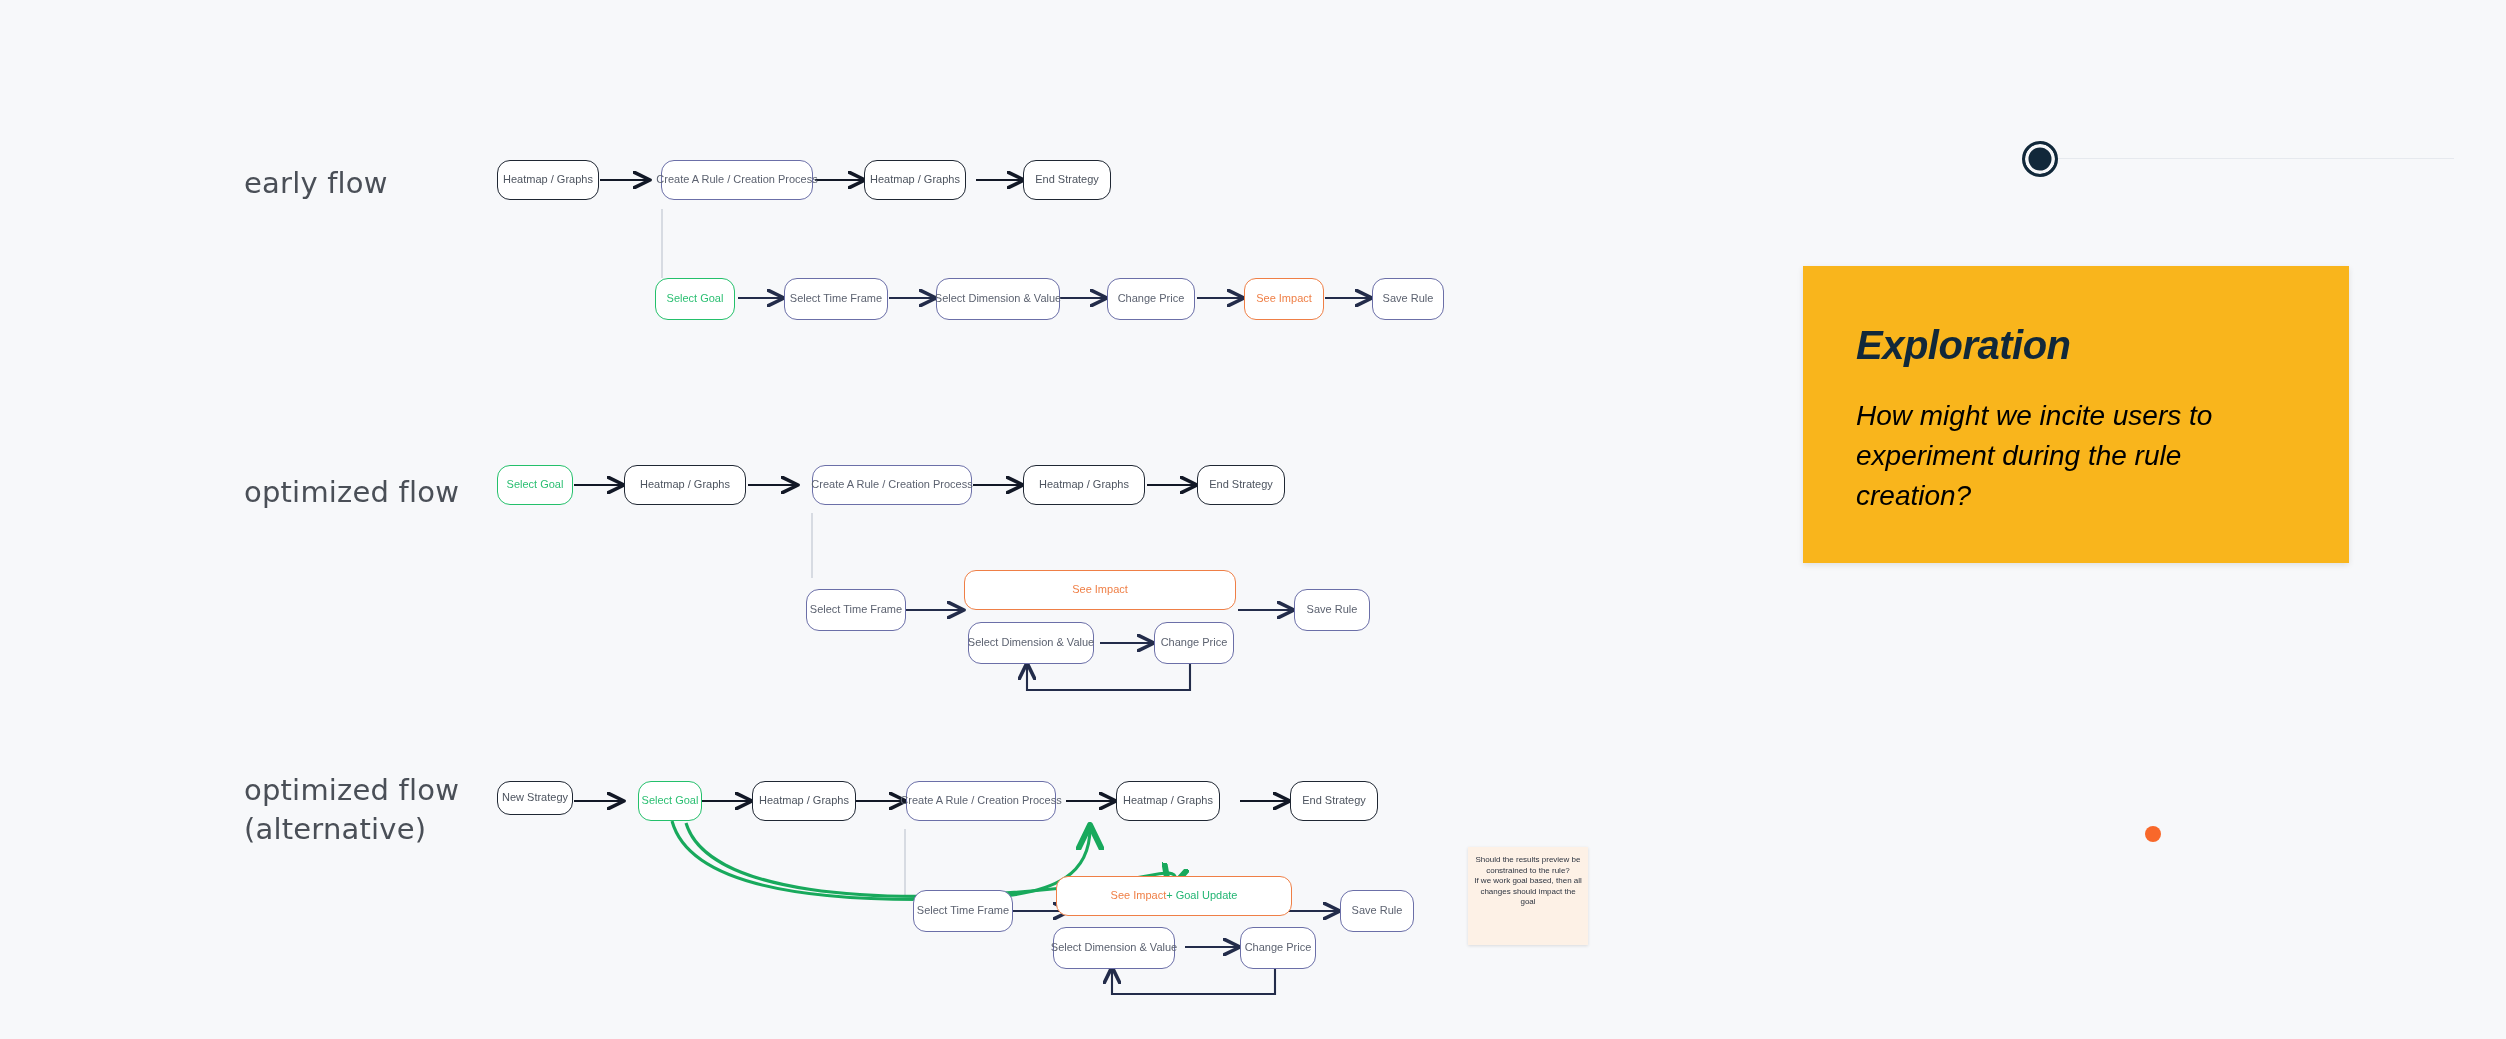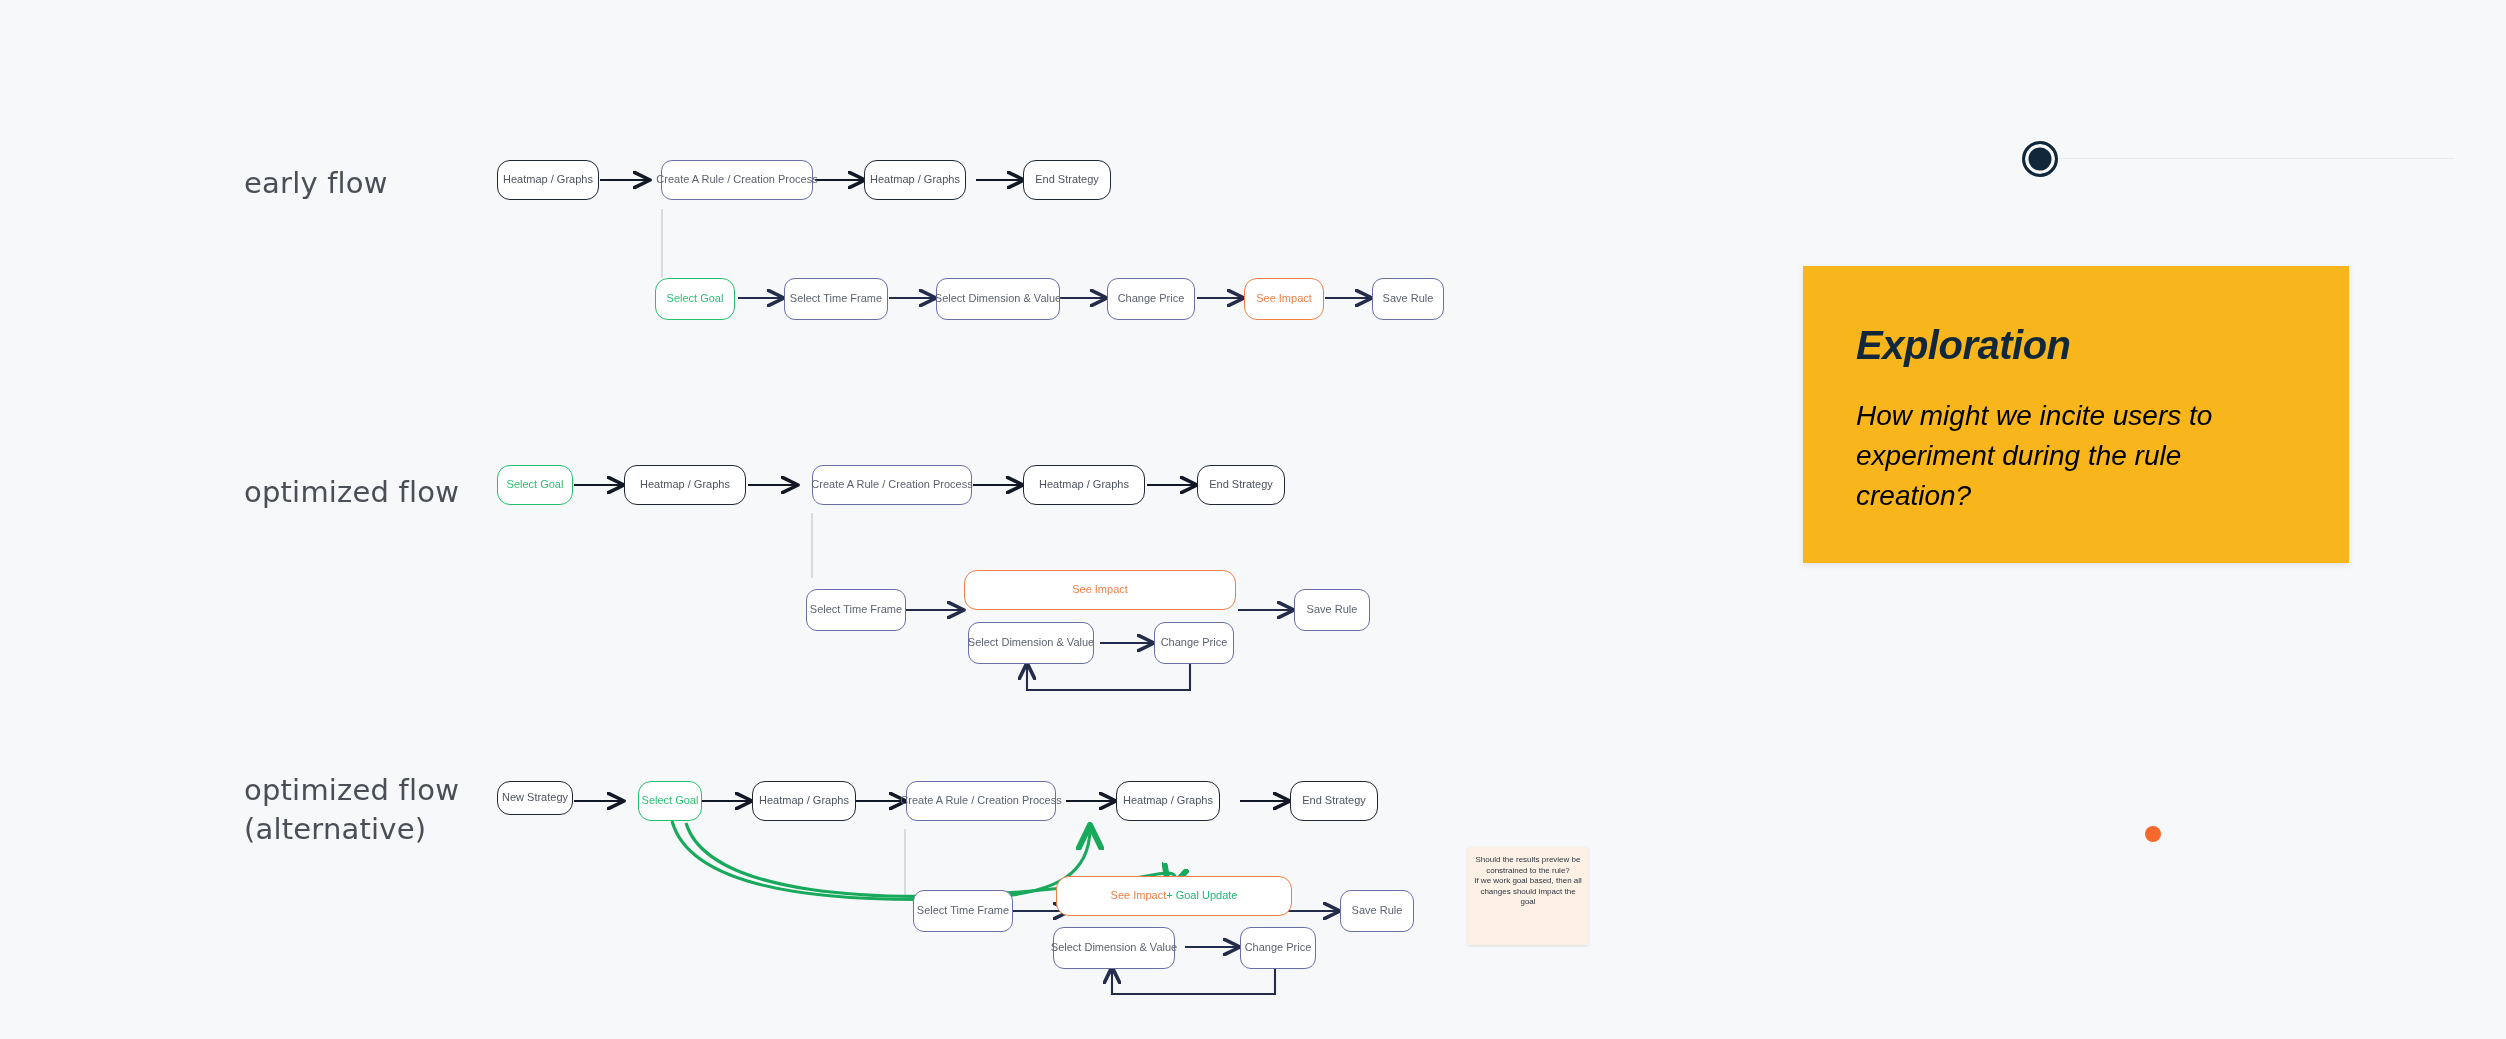--- a/index.html
+++ b/index.html
@@ -32,23 +32,23 @@
     text-align:center;
     border:1.6px solid #2b3348;
     border-radius:13px;
     background:#ffffff;
     color:#555c68;
     font-size:11px;
     line-height:1.2;
     padding:12px 6px;
     white-space:nowrap;
   }
-  .node.violet{border-color:#6b6fa8;color:#5c6270;border-radius:11px;}
+  .node.violet{border-color:#6b6fa8;color:#5c6270;}
   .node.green{border-color:#24c06b;color:#2bbf72;background:#ffffff;}
-  .node.orange{border-color:#ef7f46;color:#ef7f46;}
+  .node.orange{border-color:#ef7f46;color:#ef7f46;border-radius:12px;}
   .node.dark{border-color:#1f2733;color:#4d545f;}
 
   .node .accent-green{color:#22b573;}
 
   
   #wires{position:absolute;left:0;top:0;width:2506px;height:1039px;pointer-events:none;}
 
   
   #exploration{
     position:absolute;

